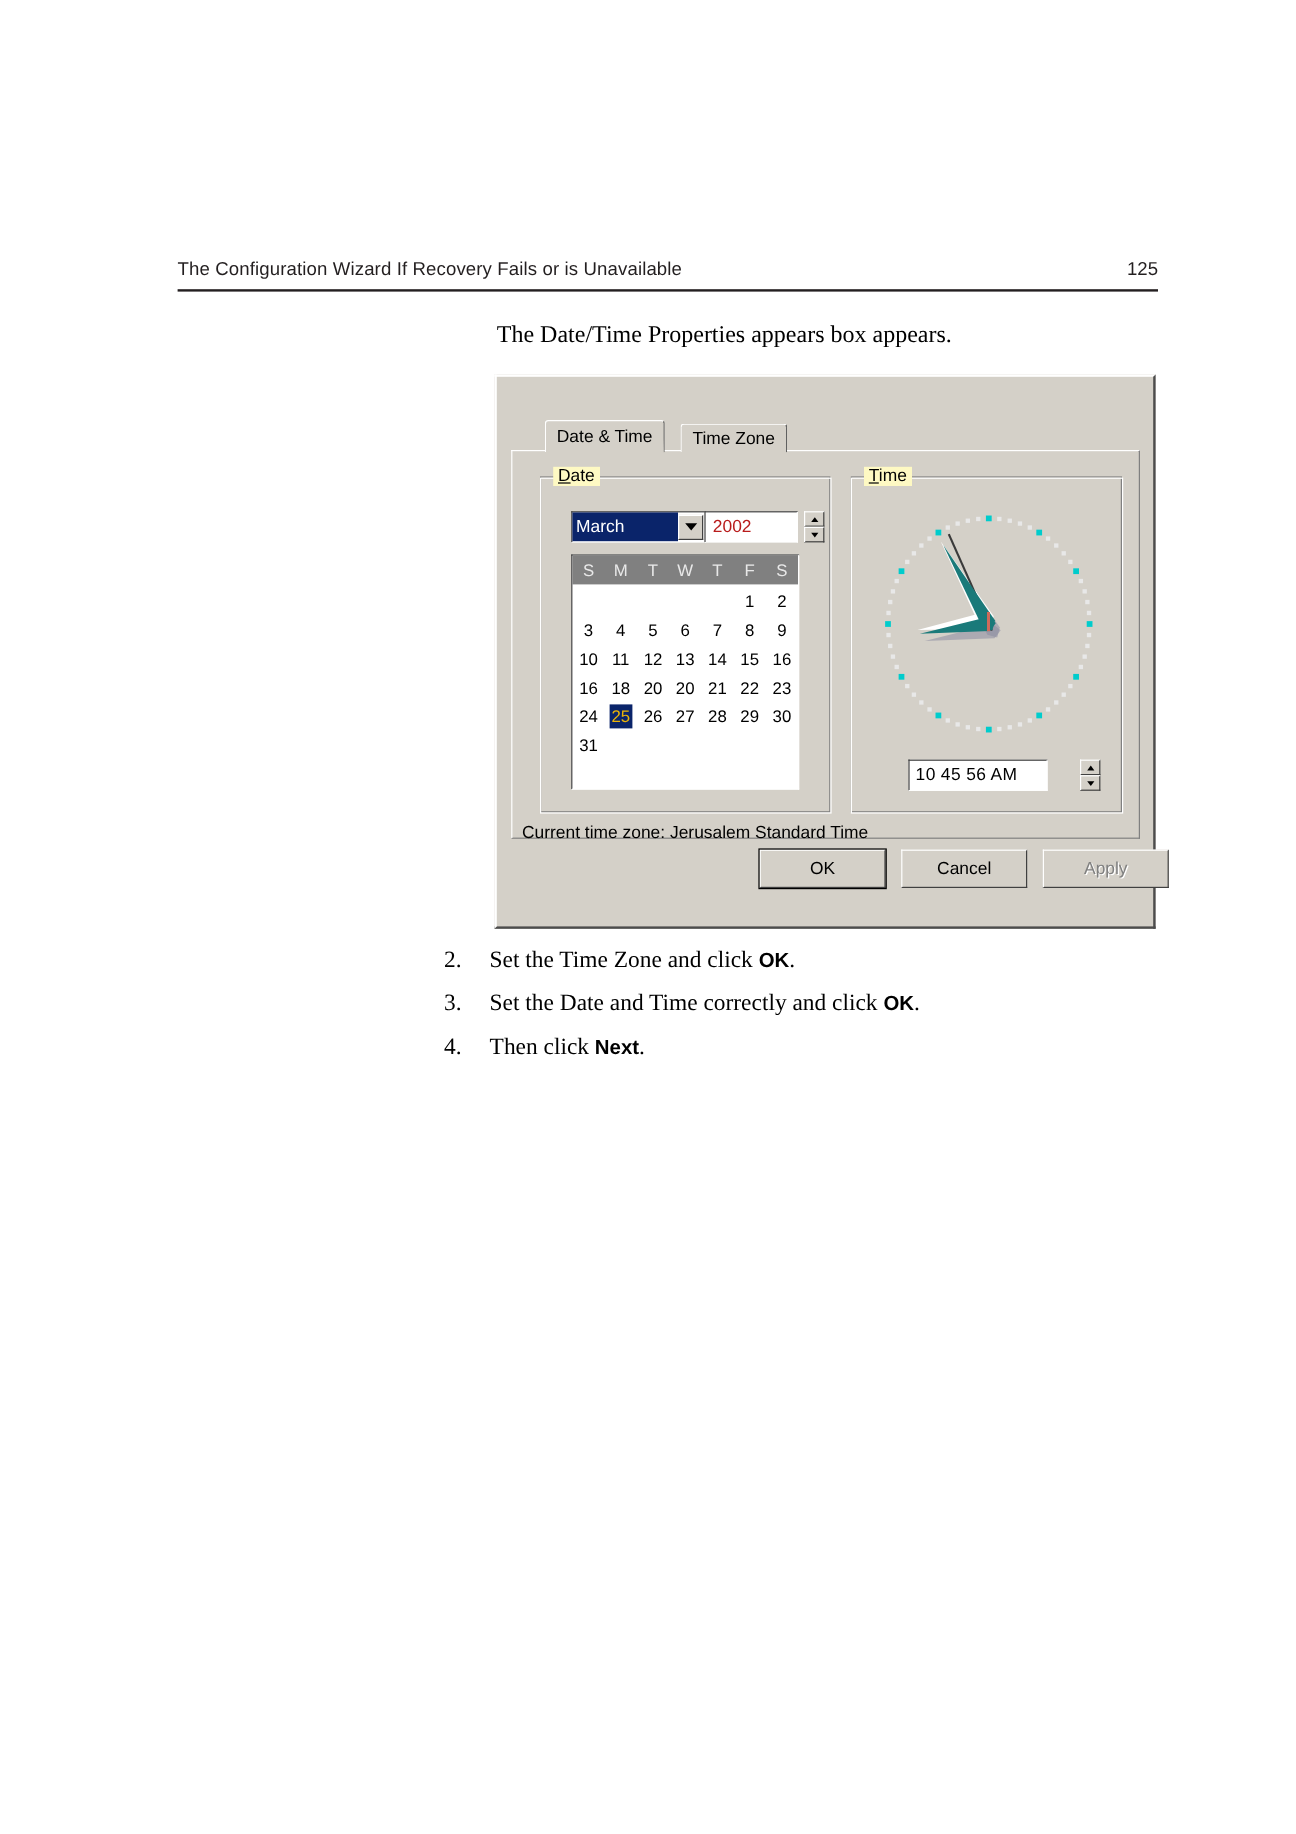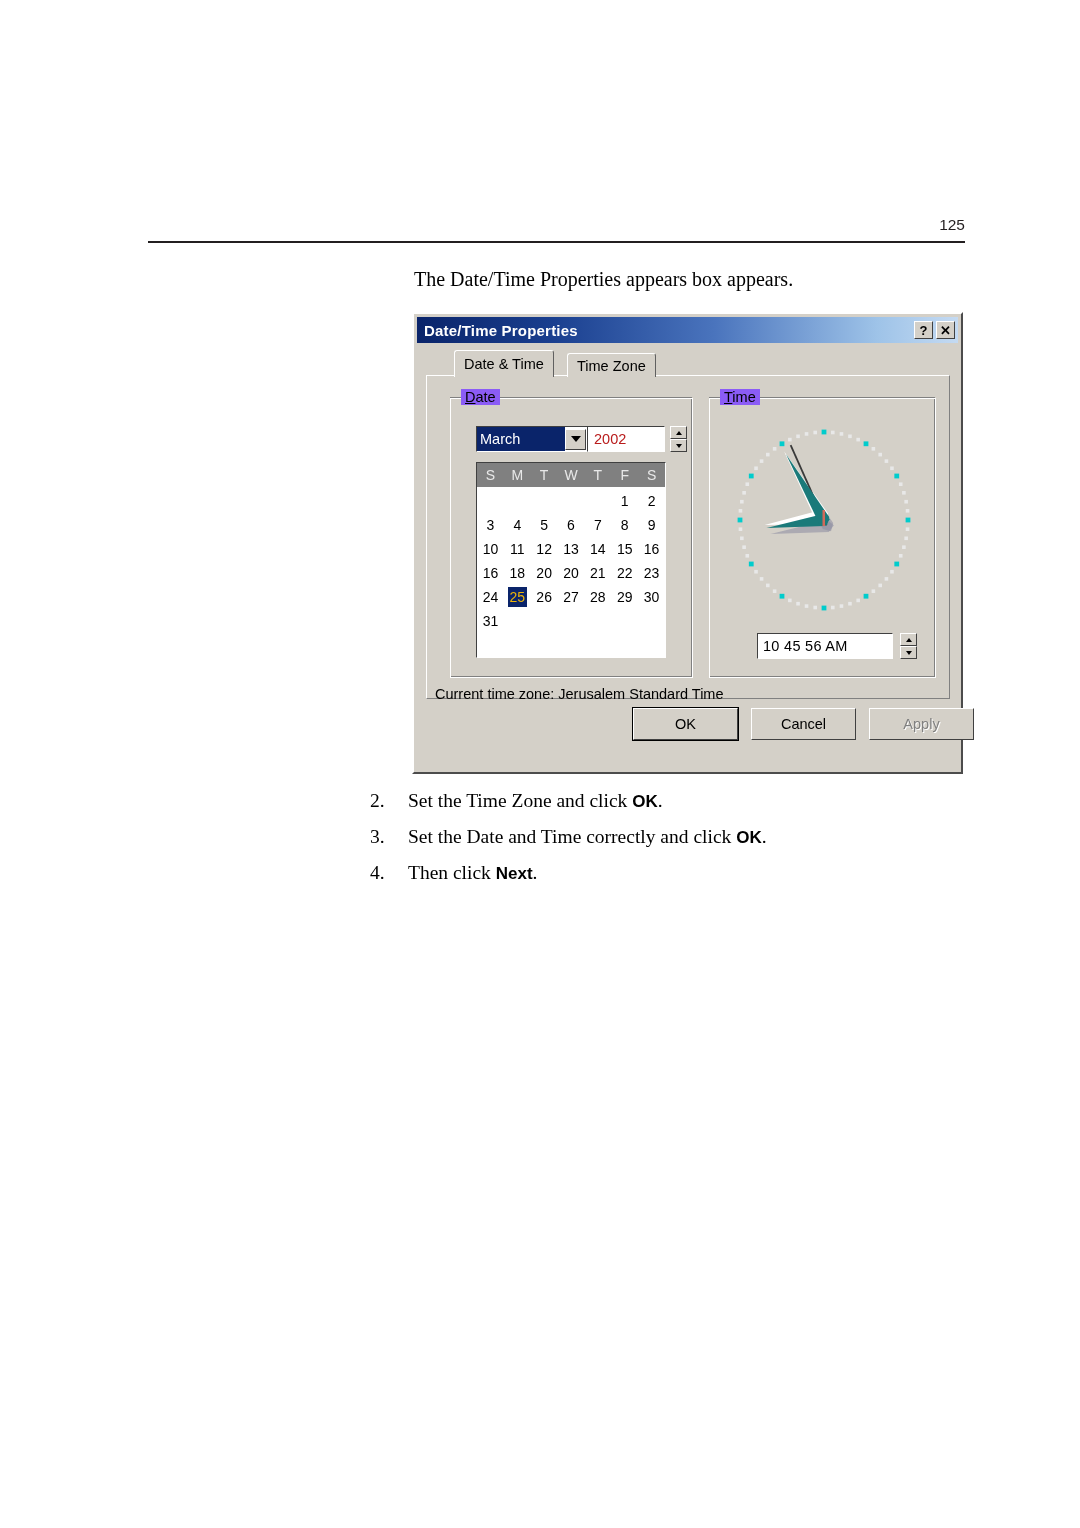--- a/index.html
+++ b/index.html
@@ -185,21 +185,21 @@
     position: absolute;
     left: -1.5px; top: 0px; right: -1.5px; bottom: -1.5px;
     border: 1.5px solid #ffffff;
     pointer-events: none;
     z-index: 0;
   }
   .grouplabel {
     position: absolute;
     top: -9px;
     left: 10px;
-    background: #8b5cf6;
+    background: #fef9c3;
     padding: 0 4px;
     font-size: 14.5px;
     color: #000;
     z-index: 2;
   }
   .grouplabel u { text-decoration: underline; }
 
   #group-date { left: 23px; top: 21px; width: 242px; height: 280px; }
   #group-time { left: 282px; top: 21px; width: 226px; height: 280px; }
 
@@ -352,21 +352,21 @@
     position: absolute;
     left: 16px; top: 22px;
     width: 196px; height: 200px;
     z-index: 2;
   }
 
   
   .timebox {
     position: absolute;
     left: 47px; top: 235px;
-    width: 136px; height: 26px;
+    width: 116px; height: 26px;
     background: #ffffff;
     border-top: 1.5px solid #404040;
     border-left: 1.5px solid #404040;
     border-right: 1.5px solid #ffffff;
     border-bottom: 1.5px solid #ffffff;
     box-sizing: border-box;
     display: flex;
     align-items: center;
     padding-left: 5px;
     font-size: 14.5px;
@@ -439,35 +439,29 @@
   #steps .step b {
     font-family: "Liberation Sans", sans-serif;
     font-size: 17px;
     font-weight: bold;
   }
 </style>
 </head>
 <body>
 
 <div id="page-header">
+  <div class="hdr-title">The Configuration Wizard If Recovery Fails or is Unavailable</div>
   <div class="hdr-pageno">125</div>
   <div class="hdr-rule"></div>
 </div>
 
 <div id="intro-line">The Date/Time Properties appears box appears.</div>
 
 <div id="dialog">
 
-  <div class="titlebar">
-    <div class="title-text">Date/Time Properties</div>
-    <div class="tb-buttons">
-      <div class="tb-btn">?</div>
-      <div class="tb-btn">✕</div>
-    </div>
-  </div>
 
   <div class="tabstrip">
     <div class="tab active">Date &amp; Time</div>
     <div class="tab inactive">Time Zone</div>
   </div>
 
   <div class="tabbody">
 
     <div class="groupbox" id="group-date">
       <div class="grouplabel"><u>D</u><span>ate</span></div>

